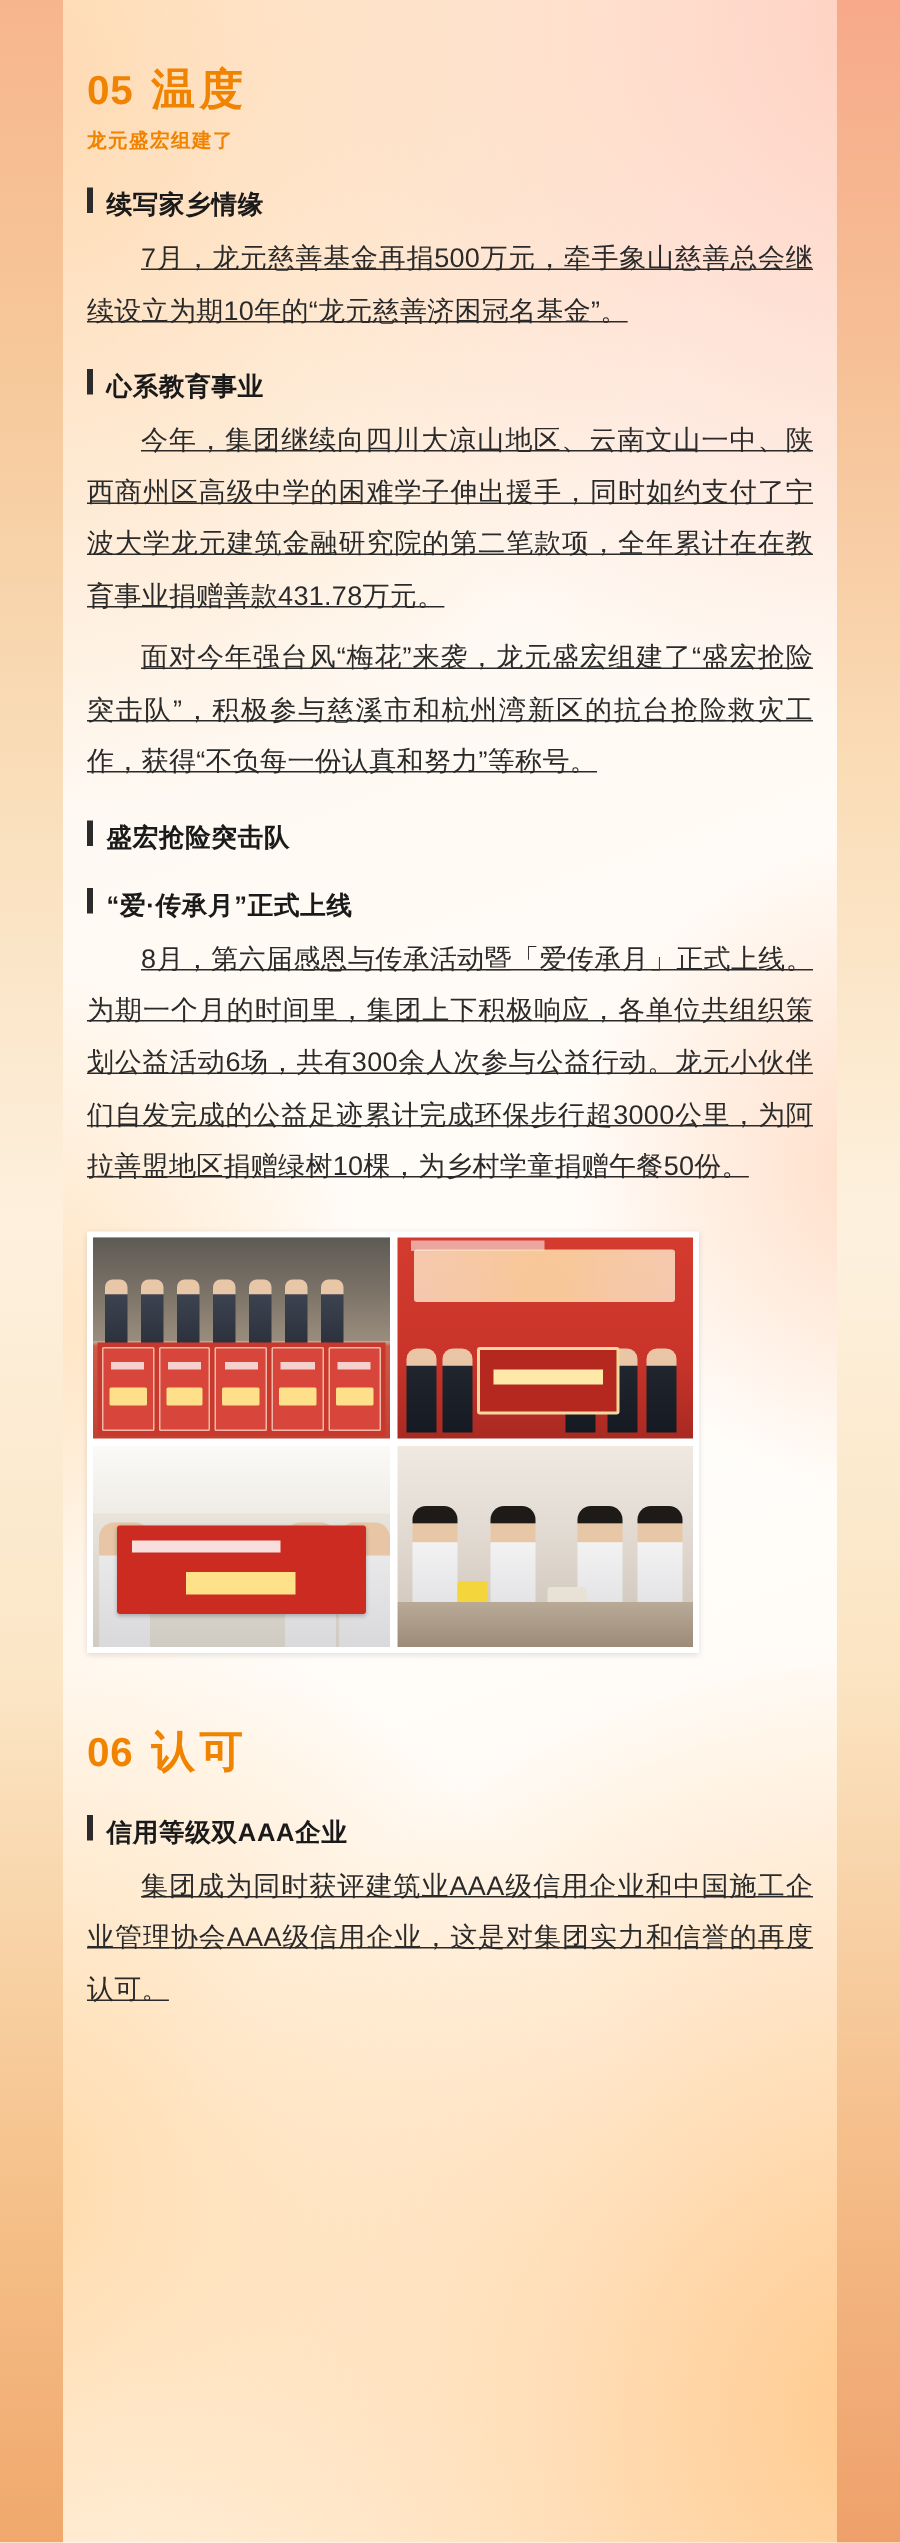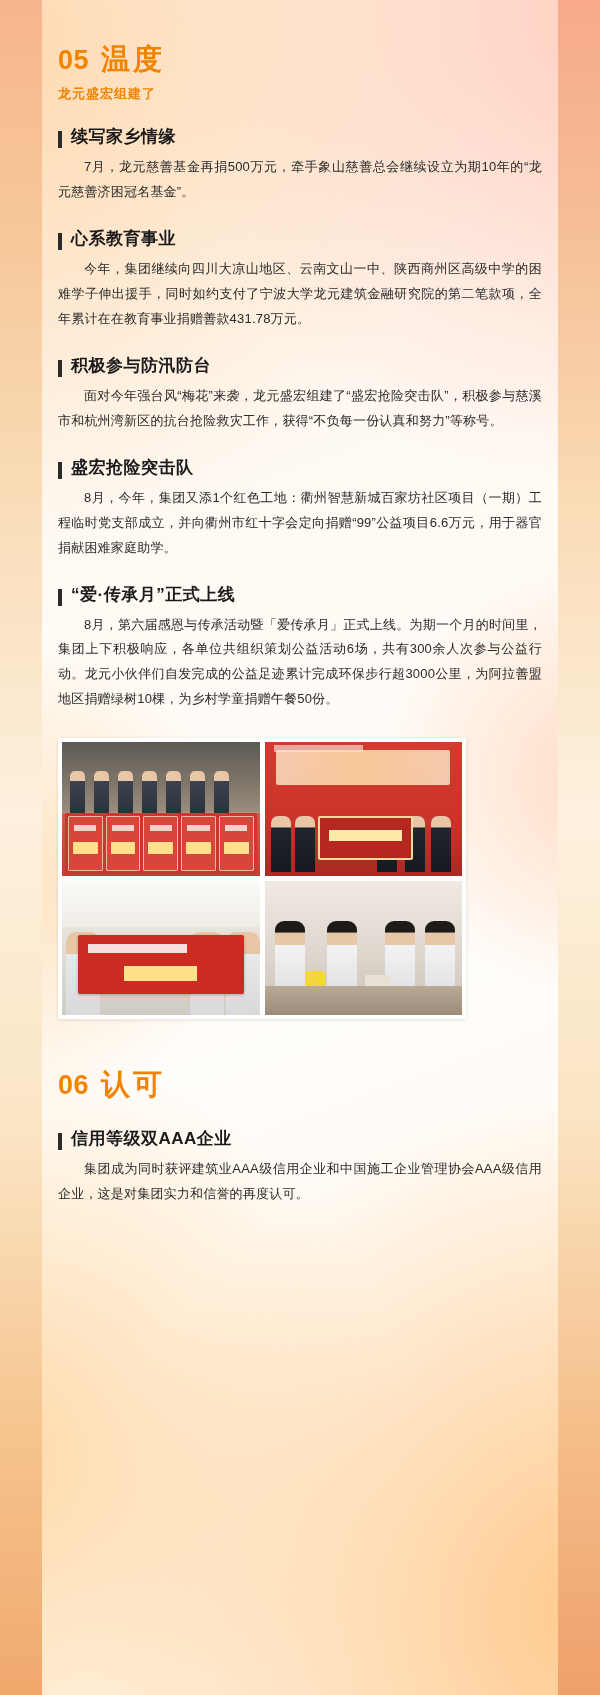--- a/index.html
+++ b/index.html
@@ -73,44 +73,45 @@
     font-size: 13px;
     font-weight: bold;
     color: #f08300;
     letter-spacing: 1px;
     margin-top: 3px;
   }
 
   
   .sub-head {
     display: flex;
-    align-items: flex-end;
+    align-items: flex-start;
     margin-top: 22px;
   }
   .bar {
     width: 4px;
     height: 17px;
     background: #2b2b2b;
     margin-right: 9px;
     flex: none;
   }
   .sub-head-text {
     font-size: 17px;
     font-weight: bold;
     color: #1a1a1a;
     letter-spacing: 0.5px;
   }
   p.para {
     margin: 7px 0 0 0;
-    font-size: 13px;
+    font-size: 18px;
     line-height: 1.92;
     color: #2a2a2a;
     text-indent: 2em;
     text-align: justify;
     letter-spacing: 0.2px;
+    text-decoration: underline;
   }
 
   
   .photos {
     margin-top: 26px;
     width: 408px;
     display: grid;
     grid-template-columns: 1fr 1fr;
     grid-template-rows: 134px 134px;
     gap: 5px;
@@ -264,31 +265,26 @@
       <span class="sub-head-text">续写家乡情缘</span>
     </div>
     <p class="para">7月，龙元慈善基金再捐500万元，牵手象山慈善总会继续设立为期10年的“龙元慈善济困冠名基金”。</p>
 
     <div class="sub-head">
       <span class="bar"></span>
       <span class="sub-head-text">心系教育事业</span>
     </div>
     <p class="para">今年，集团继续向四川大凉山地区、云南文山一中、陕西商州区高级中学的困难学子伸出援手，同时如约支付了宁波大学龙元建筑金融研究院的第二笔款项，全年累计在在教育事业捐赠善款431.78万元。</p>
 
-    <div class="sub-head">
-      <span class="bar"></span>
-      <span class="sub-head-text">积极参与防汛防台</span>
-    </div>
     <p class="para">面对今年强台风“梅花”来袭，龙元盛宏组建了“盛宏抢险突击队”，积极参与慈溪市和杭州湾新区的抗台抢险救灾工作，获得“不负每一份认真和努力”等称号。</p>
 
     <div class="sub-head">
       <span class="bar"></span>
       <span class="sub-head-text">盛宏抢险突击队</span>
     </div>
-    <p class="para">8月，今年，集团又添1个红色工地：衢州智慧新城百家坊社区项目（一期）工程临时党支部成立，并向衢州市红十字会定向捐赠“99”公益项目6.6万元，用于器官捐献困难家庭助学。</p>
 
     <div class="sub-head">
       <span class="bar"></span>
       <span class="sub-head-text">“爱·传承月”正式上线</span>
     </div>
     <p class="para">8月，第六届感恩与传承活动暨「爱传承月」正式上线。为期一个月的时间里，集团上下积极响应，各单位共组织策划公益活动6场，共有300余人次参与公益行动。龙元小伙伴们自发完成的公益足迹累计完成环保步行超3000公里，为阿拉善盟地区捐赠绿树10棵，为乡村学童捐赠午餐50份。</p>
 
     <div class="photos">
 
       <div class="photo p1">

